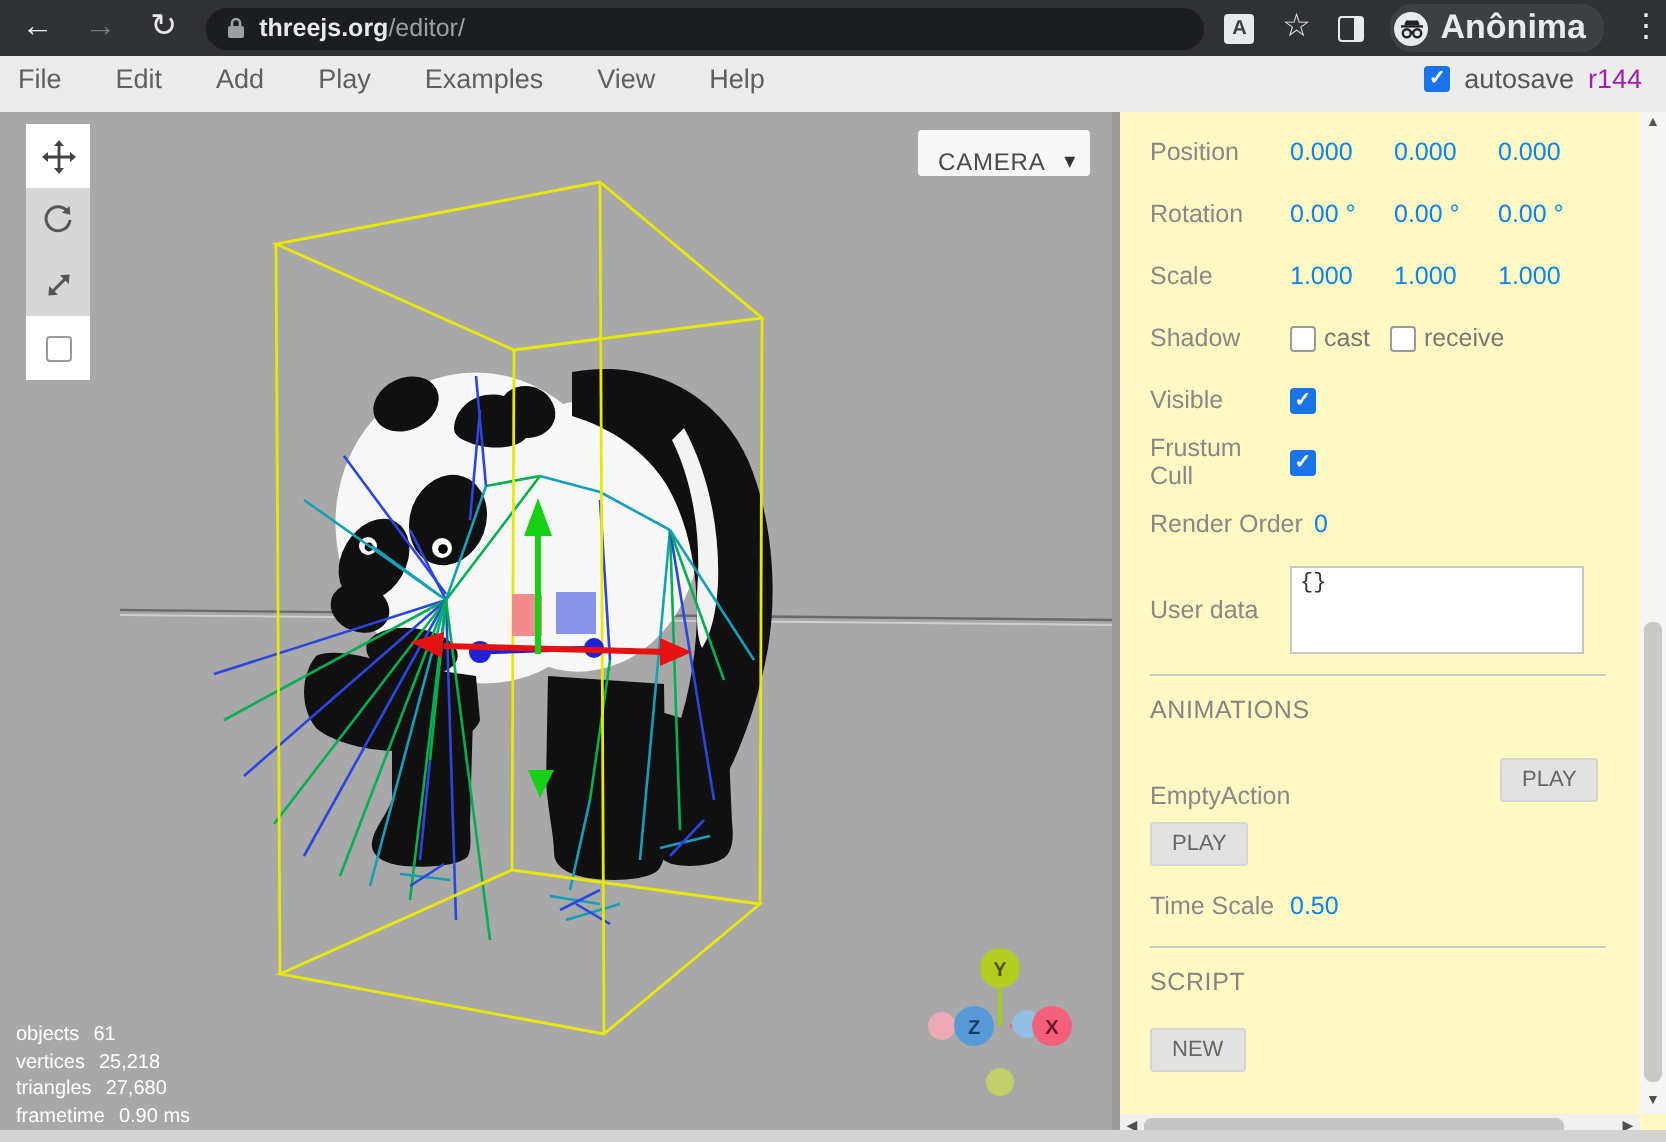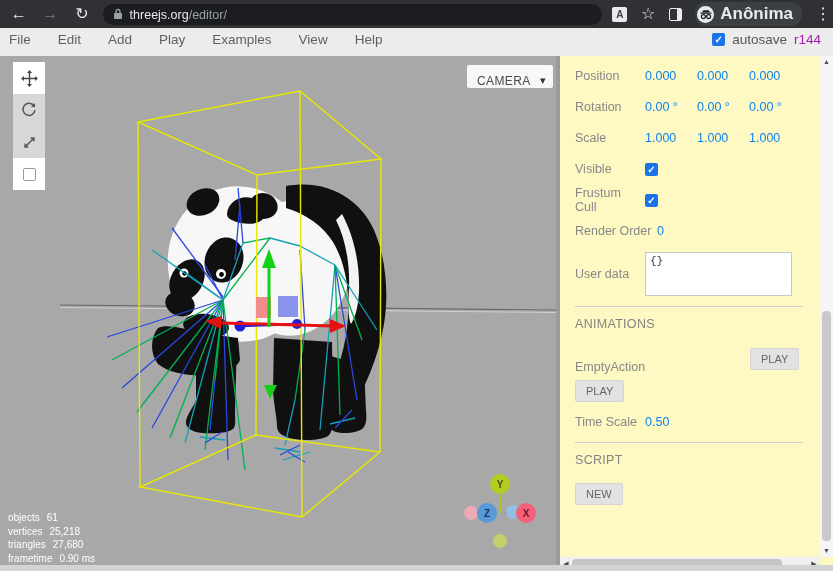--- a/index.html
+++ b/index.html
@@ -4,21 +4,21 @@
 <style>
   * { margin:0; padding:0; box-sizing:border-box; }
   html,body { width:833px; height:571px; overflow:hidden; font-family:"Liberation Sans", sans-serif; background:#fff; }
   .page { position:relative; width:833px; height:571px; overflow:hidden; }
 
   
   .chrome { height:28px; background:#303134; display:flex; align-items:center; padding:0 8px; gap:10px; }
   .nav-glyph { color:#e8eaed; font-size:16px; line-height:28px; width:22px; text-align:center; cursor:default; }
   .nav-glyph.disabled { color:#76797e; }
   .omnibox { height:21px; width:510px; background:#1c1d20; border-radius:11px; display:flex; align-items:center; padding:0 10px; gap:7px; }
-  .omnibox .host { color:#e8eaed; font-size:12.5px; font-weight:normal; }
+  .omnibox .host { color:#e8eaed; font-size:12.5px; font-weight:bold; }
   .omnibox .path { color:#9aa0a6; font-size:12.5px; }
   .chrome-right { margin-left:auto; display:flex; align-items:center; gap:13px; }
   .gt-icon { width:15px; height:15px; background:#e8eaed; border-radius:2px; color:#3c4043; font-size:10px; font-weight:bold; text-align:center; line-height:15px; }
   .panel-icon { width:13px; height:13px; border:1.5px solid #e8eaed; border-radius:2px; position:relative; }
   .panel-icon::after { content:""; position:absolute; right:0; top:0; bottom:0; width:4px; background:#e8eaed; }
   .profile-chip { display:flex; align-items:center; gap:6px; background:#3c4043; border-radius:11px; padding:2px 9px 2px 2px; }
   .incog-circle { width:17px; height:17px; border-radius:50%; background:#e8eaed; display:flex; align-items:center; justify-content:center; }
   .profile-chip .label { color:#e8eaed; font-size:17px; font-weight:bold; }
 
   
@@ -34,21 +34,21 @@
   
   .main { position:relative; display:flex; height:515px; }
   .viewport { position:relative; width:556px; height:515px; background:#a8a8a8; overflow:hidden; }
   .scene { position:absolute; left:0; top:0; }
 
   .vp-toolbar { position:absolute; left:13px; top:6px; width:32px; }
   .vp-btn { width:32px; height:32px; display:flex; align-items:center; justify-content:center; background:#d7d7d7; }
   .vp-btn.selected { background:#ffffff; }
   .vp-btn.check-cell { background:#ffffff; }
 
-  .camera-select { position:absolute; right:3px; top:9px; width:86px; height:23px; background:#f7f7f7; border-radius:2px;
+  .camera-select { position:absolute; right:11px; top:9px; width:86px; height:23px; background:#f7f7f7; border-radius:2px;
     display:flex; align-items:center; justify-content:space-between; padding:8px 7px 0 10px; font-size:12px; color:#4a4a4a; letter-spacing:.4px; }
   .camera-select .chev { font-size:11px; color:#333; }
 
   .stats { position:absolute; left:8px; bottom:6px; color:#fff; font-size:10px; line-height:13.5px; }
   .stats .v { margin-left:7px; }
 
   .divider-v { width:4px; background:#9b9b9b; height:515px; }
 
   
   .panel { position:relative; flex:1; background:#fef9c3; height:515px; font-size:12.5px; color:#888; overflow:hidden; }
@@ -297,20 +297,27 @@
           <span class="val">0.00 °</span>
           <span class="val">0.00 °</span>
         </div>
         <div class="prow">
           <span class="lbl">Scale</span>
           <span class="val">1.000</span>
           <span class="val">1.000</span>
           <span class="val">1.000</span>
         </div>
         <div class="prow">
+          <span class="lbl">Shadow</span>
+          <span class="cb unchecked"></span>
+          <span class="cblbl">cast</span>
+          <span class="cb unchecked"></span>
+          <span class="cblbl">receive</span>
+        </div>
+        <div class="prow">
           <span class="lbl">Visible</span>
           <span class="cb checked">✓</span>
         </div>
         <div class="prow">
           <span class="lbl">Frustum Cull</span>
           <span class="cb checked">✓</span>
         </div>
         <div class="prow">
           <span class="lbl" style="width:82px">Render Order</span>
           <span class="val-one">0</span>

